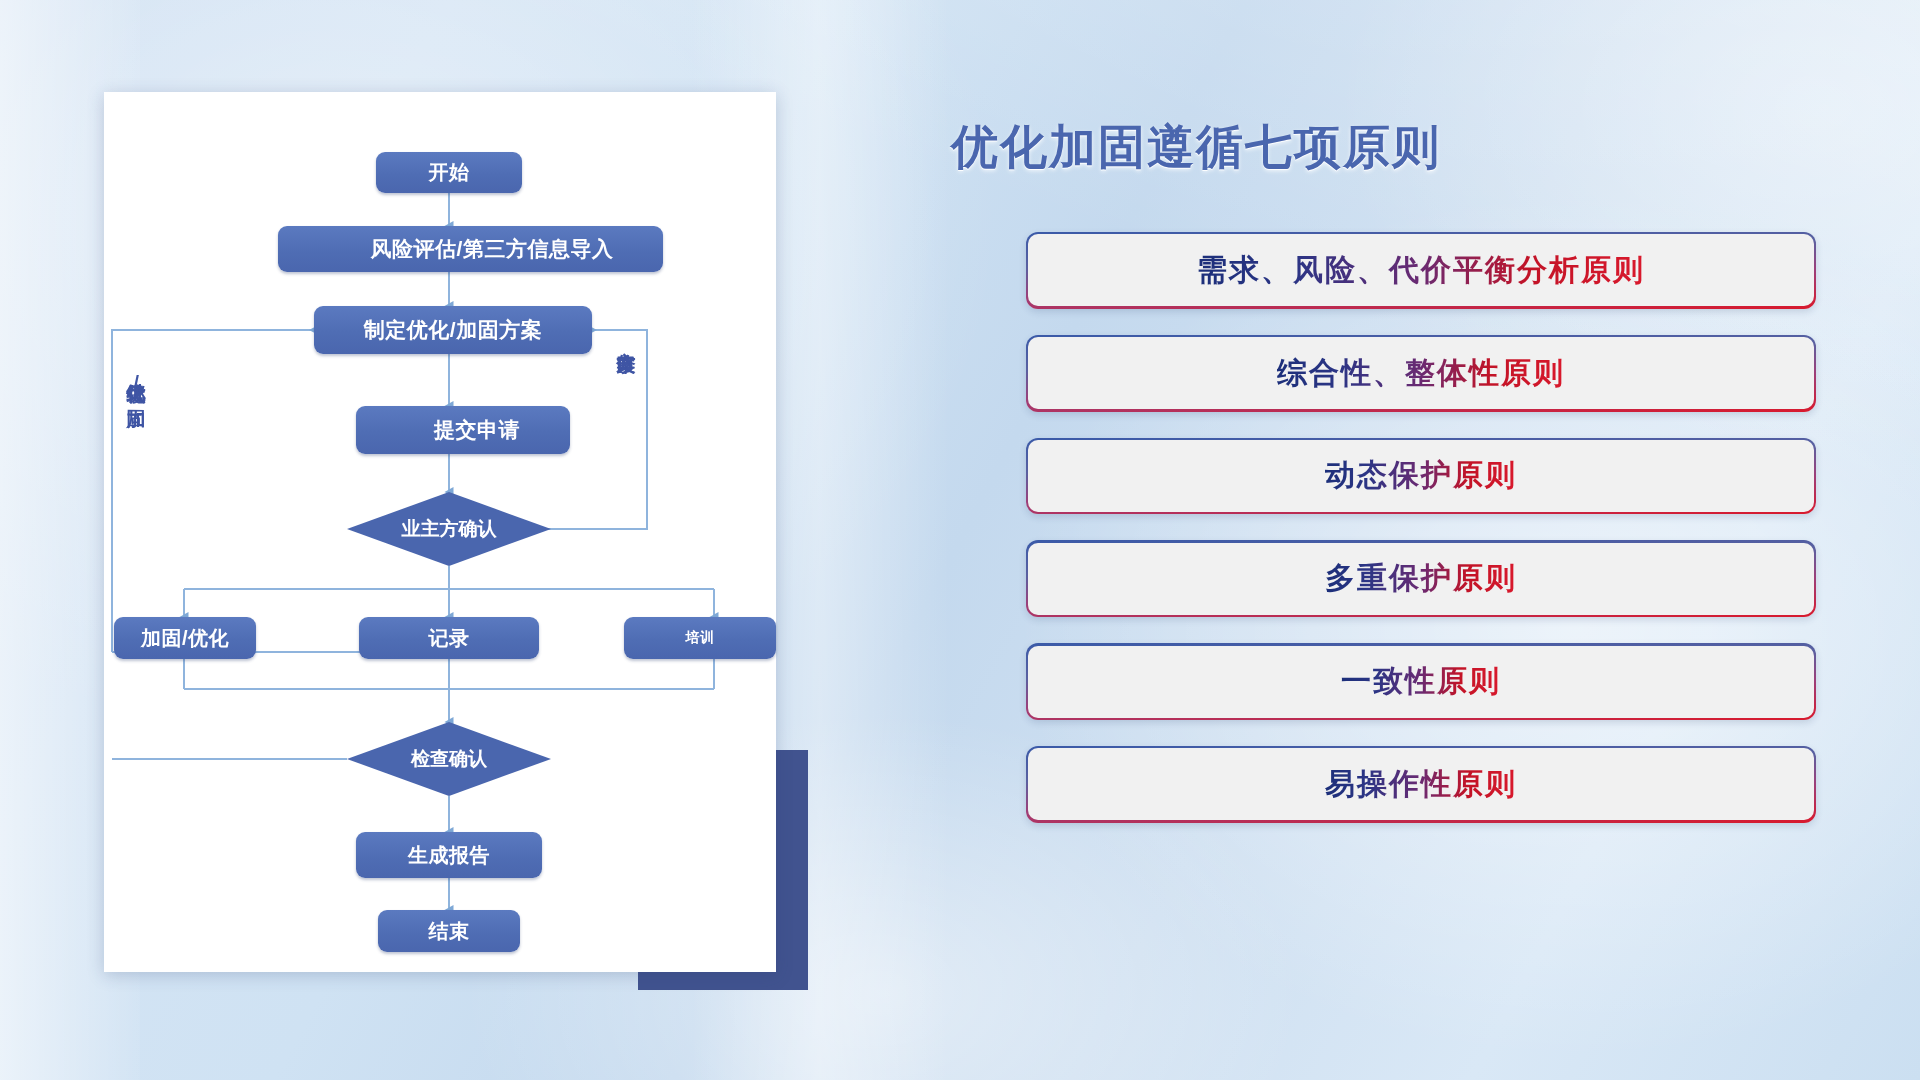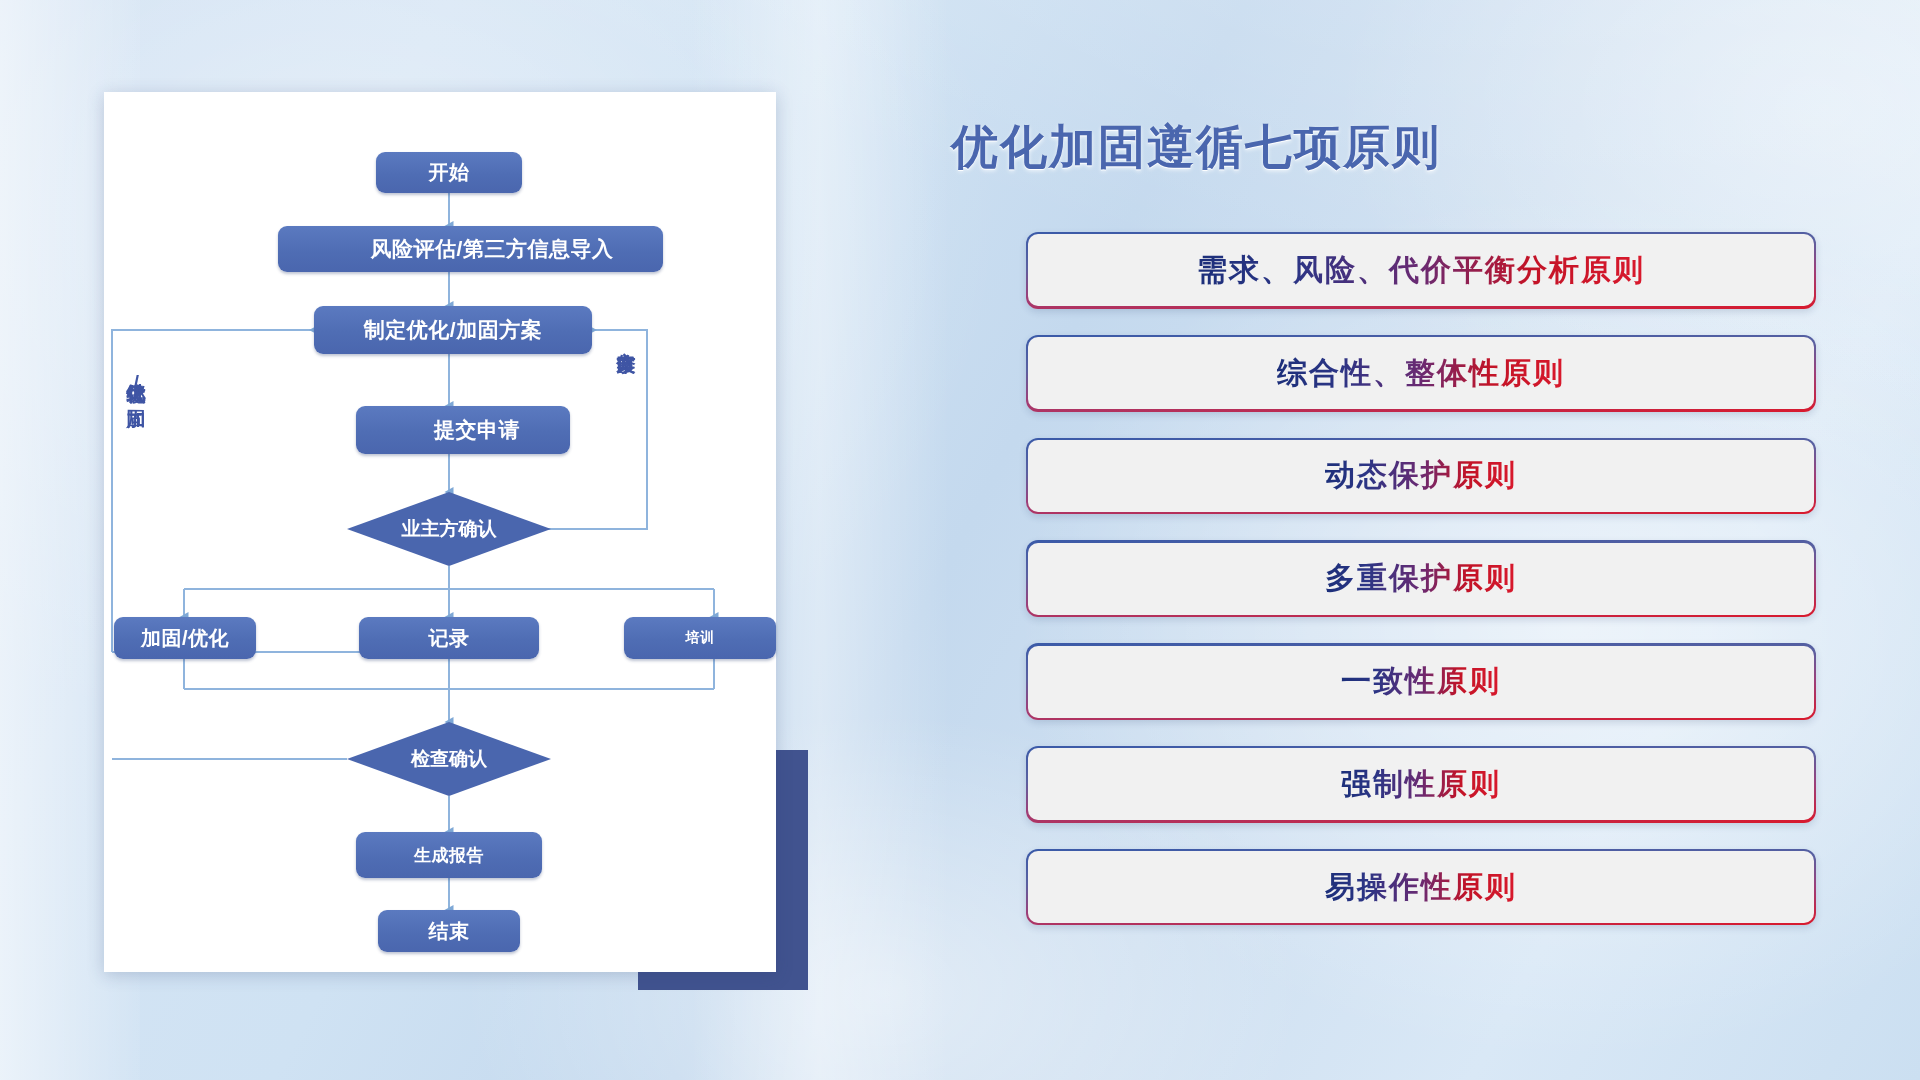--- a/index.html
+++ b/index.html
@@ -147,21 +147,21 @@
     </div>
 
     <div class="node" style="left:520px;top:525px;width:152px;height:42px;font-size:14px;">
       <span>培训</span>
     </div>
 
     <div class="diamond" style="left:243px;top:630px;width:204px;height:74px;">
       <span>检查确认</span>
     </div>
 
-    <div class="node" style="left:252px;top:740px;width:186px;height:46px;font-size:17px;">
+    <div class="node" style="left:252px;top:740px;width:186px;height:46px;font-size:20px;">
       <span>生成报告</span>
     </div>
 
     <div class="node" style="left:274px;top:818px;width:142px;height:42px;font-size:20px;">
       <span>结束</span>
     </div>
 
     <div class="vlabel" style="left:22px;top:275px;height:170px;">
       <span>继续优化/加固</span>
     </div>
@@ -200,25 +200,20 @@
       <span class="card-text">多重保护原则</span>
     </div>
   </div>
 
   <div class="card">
     <div class="card-inner">
       <span class="card-text">一致性原则</span>
     </div>
   </div>
 
-  <div class="card">
-    <div class="card-inner">
-      <span class="card-text">强制性原则</span>
-    </div>
-  </div>
 
   <div class="card">
     <div class="card-inner">
       <span class="card-text">易操作性原则</span>
     </div>
   </div>
 
 </div>
 
 </body></html>

